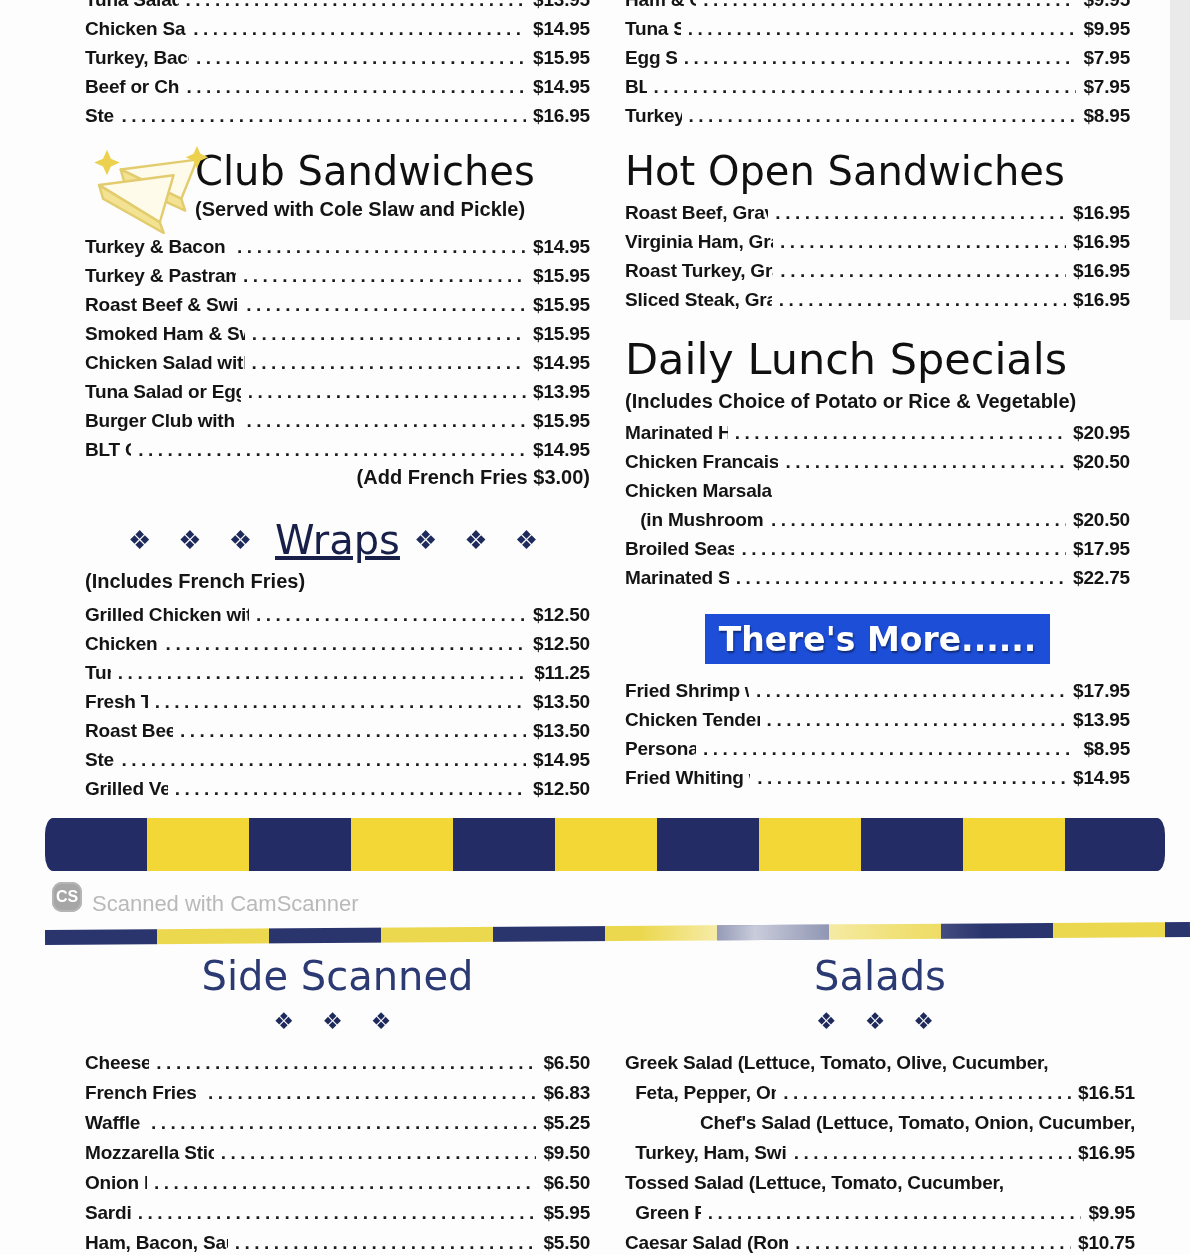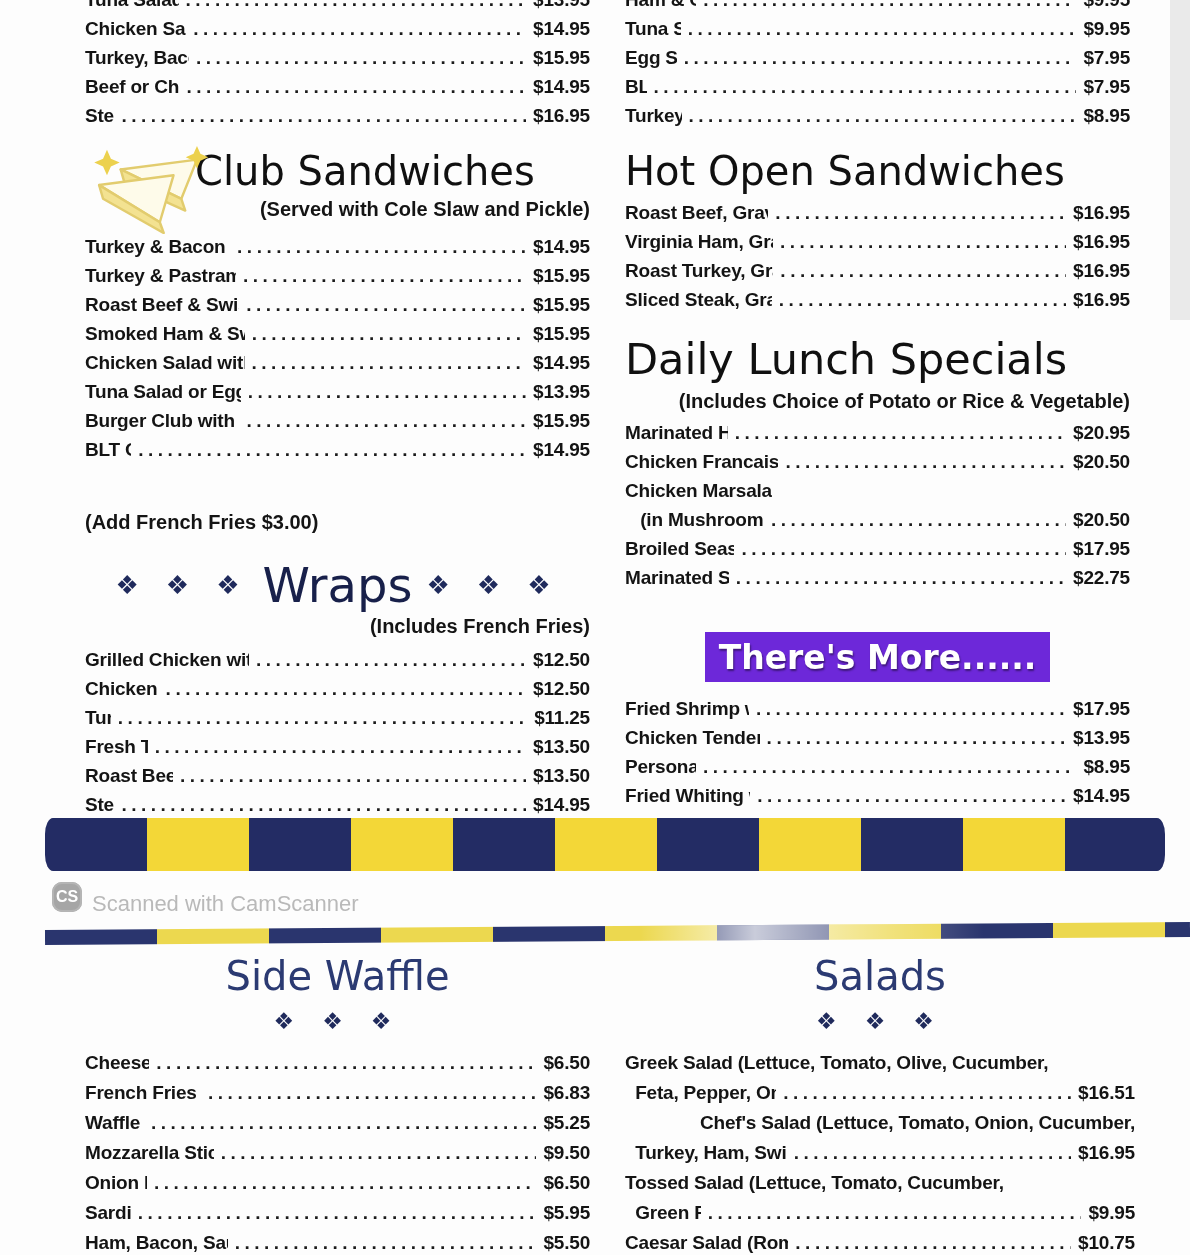--- a/index.html
+++ b/index.html
@@ -23,35 +23,35 @@
   .clip-row .row { margin-top:-15px; }
   
   .col { position:absolute; top:0; }
   #p1-left  { left:85px;  width:505px; }
   #p1-right { left:625px; width:505px; }
   
   .h-black {
     font-family:"DejaVu Sans", sans-serif; font-weight:400; color:#101010;
     text-align:left; letter-spacing:0px;
   }
-  .subtitle { text-align:right; font-size:20px; font-weight:700; line-height:26px; color:#141414; }
-  .note { text-align:left; font-size:20px; font-weight:700; line-height:26px; color:#141414;margin-top:45px; }
+  .subtitle { text-align:left; font-size:20px; font-weight:700; line-height:26px; color:#141414; }
+  .note { text-align:right; font-size:20px; font-weight:700; line-height:26px; color:#141414; }
   #club-header { position:relative; margin-top:16px; height:78px; }
   #club-header .h-black { font-size:40px; line-height:50px; padding-left:110px; }
   #club-header .subtitle { padding-left:110px; }
   #club-icon { position:absolute; left:2px; top:-2px; width:128px; height:90px; }
   #hot-open-title { font-size:40px; line-height:54px; margin-top:14px; }
   #daily-title { font-size:43px; line-height:58px; margin-top:16px; }
   
   #wraps-header { margin-top:22px; display:flex; justify-content:center; align-items:center; gap:14px; }
   .diamonds { color:#1f2a5c; font-size:26px; font-weight:700; letter-spacing:9px; font-family:"DejaVu Sans", sans-serif; }
-  #wraps-title { font-family:"DejaVu Sans", sans-serif; font-size:48px; line-height:56px; color:#18204a; }
+  #wraps-title { font-family:"DejaVu Sans", sans-serif; font-size:40px; line-height:56px; color:#18204a;text-decoration:underline; }
   
   #theres-more {
-    margin:40px auto 12px auto; width:345px; height:50px; background:#6d28d9;
+    margin:22px auto 12px auto; width:345px; height:50px; background:#1d4ed8;
     color:#ffffff; font-family:"DejaVu Sans", sans-serif; font-size:33px; font-weight:700;
     display:flex; align-items:center; justify-content:center;
     text-shadow:1px 2px 2px rgba(0,0,0,0.45);
   }
   
   #stripe1 {
     position:absolute; left:45px; top:818px; width:1120px; height:53px;
     background:repeating-linear-gradient(90deg,#232c64 0 102px,#f3d737 102px 204px);
     border-radius:8px/16px;
   }
@@ -389,21 +389,21 @@
 
   <div id="watermark">
     <div id="cs-badge">CS</div>
     <div id="watermark-text">Scanned with CamScanner</div>
   </div>
 
   <div id="page2">
     <div id="stripe2"></div>
 
     <div id="p2-left">
-      <div class="h-navy">Side Waffle</div>
+      <div class="h-navy">Side Scanned</div>
       <div class="diamonds-center"><span>❖ ❖ ❖</span></div>
       <div>
 
           <div class="row" style="line-height:30px;">
             <span class="iname">Cheese Fries</span>
             <span class="dots"></span>
             <span class="price">$6.50</span>
           </div>
 
           <div class="row" style="line-height:30px;">

